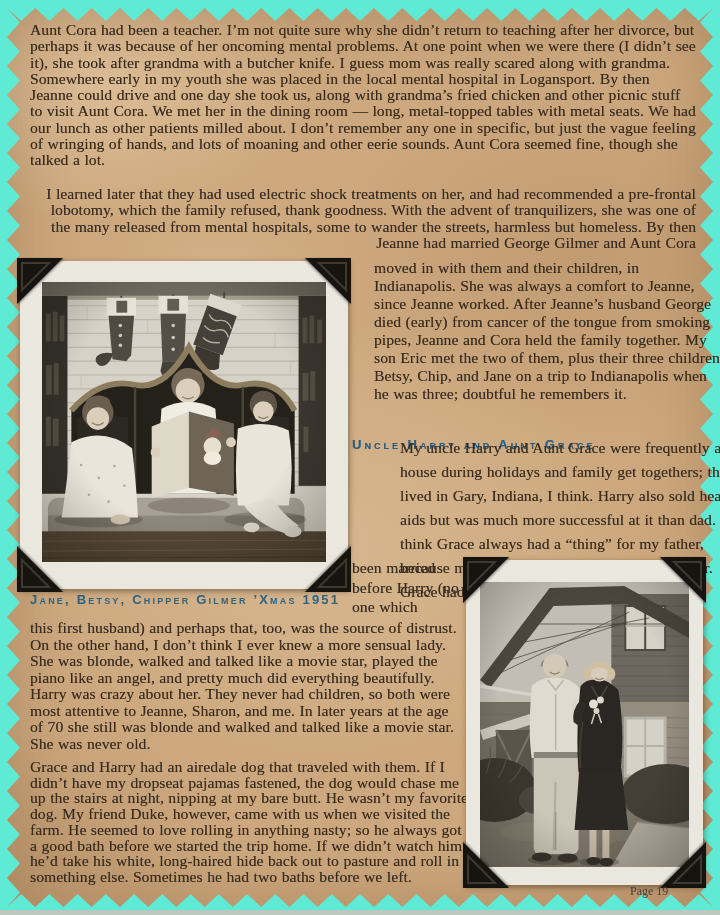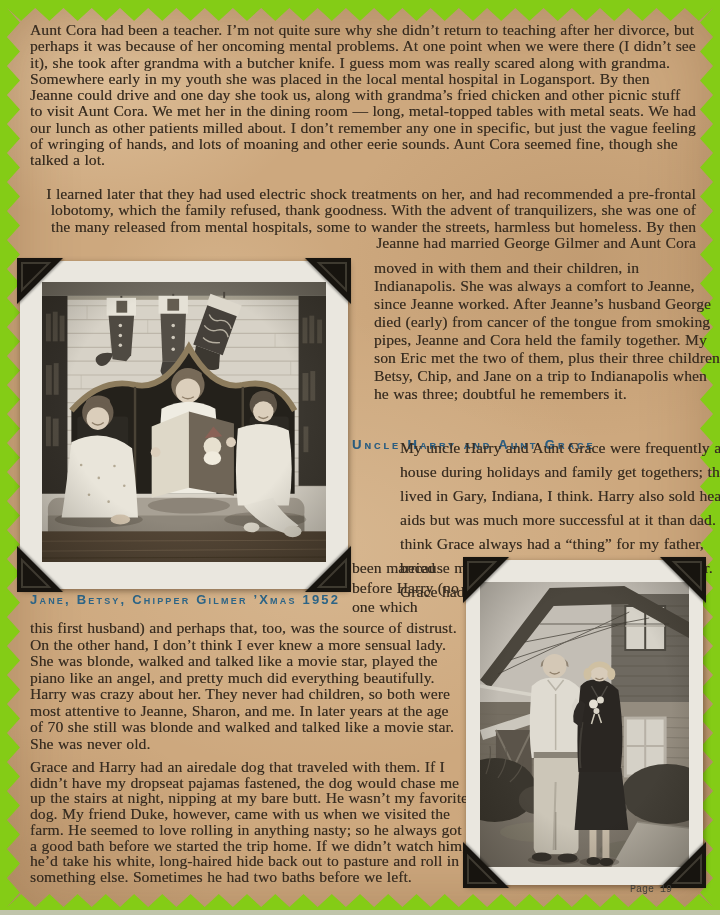--- a/index.html
+++ b/index.html
@@ -1,16 +1,16 @@
 <!DOCTYPE html>
 <html><head>
 <meta charset="utf-8">
 <style>
   html,body{margin:0;padding:0;background:#2a2b24;}
-  .page{position:relative;width:720px;height:915px;background:#84cc16;overflow:hidden;
+  .page{position:relative;width:720px;height:915px;background:#5eead4;overflow:hidden;
         font-family:"Liberation Serif","DejaVu Serif",serif;}
   .paper{position:absolute;left:7px;top:8px;width:706px;height:899px;
          background-color:#cda87e;
          background-image:
            radial-gradient(ellipse 320px 220px at 14% 8%, rgba(255,236,206,.30), transparent 65%),
            radial-gradient(ellipse 420px 300px at 82% 28%, rgba(120,80,40,.14), transparent 60%),
            radial-gradient(ellipse 520px 380px at 45% 60%, rgba(255,241,214,.20), transparent 60%),
            radial-gradient(ellipse 340px 260px at 92% 88%, rgba(105,66,32,.17), transparent 60%),
            radial-gradient(ellipse 300px 220px at 6% 94%, rgba(105,66,32,.14), transparent 60%),
            radial-gradient(ellipse 200px 150px at 30% 30%, rgba(255,240,210,.12), transparent 60%);
@@ -27,21 +27,21 @@
   .para3c{left:30px;top:620px;width:436px;line-height:16.5px;}
   .para4{left:30px;top:759px;width:440px;line-height:15.7px;}
   .heading{position:absolute;left:352px;top:437px;width:355px;margin:0;
            font-family:"Liberation Sans","DejaVu Sans",sans-serif;font-weight:bold;
            font-variant:small-caps;font-size:13px;letter-spacing:3px;color:#2b5d80;
            text-shadow:.3px .3px 0 rgba(43,93,128,.5);white-space:nowrap;}
   .caption{position:absolute;left:30px;top:592px;width:330px;margin:0;
            font-family:"Liberation Sans","DejaVu Sans",sans-serif;font-weight:bold;
            font-variant:small-caps;font-size:13px;letter-spacing:2.2px;color:#2c6486;white-space:nowrap;}
   .page-number{position:absolute;left:630px;top:884px;
-           font-family:Liberation Mono, monospace;font-size:10px;
+           font-family:Liberation Serif, serif;font-size:12px;
            color:#42413b;z-index:9;}
   .photo{position:absolute;background:#eae7df;box-shadow:1px 2px 6px rgba(40,22,6,.45);z-index:4;}
   .photo1{left:20px;top:261px;width:328px;height:328px;}
   .photo2{left:466px;top:560px;width:237px;height:325px;}
   .photo .img{position:absolute;overflow:hidden;background:#b9b4aa;}
   .photo1 .img{left:22px;top:21px;right:22px;bottom:27px;}
   .photo2 .img{left:14px;top:22px;right:14px;bottom:18px;}
   .photo .img svg{display:block;width:100%;height:100%;}
   .corner{position:absolute;width:46px;height:46px;z-index:6;}
   .corner svg{display:block;width:100%;height:100%;filter:drop-shadow(1px 1px 1px rgba(0,0,0,.4));}
@@ -254,21 +254,21 @@
           </svg>
         </span>
       <span class="corner c-br">
           <svg viewBox="0 0 46 46">
             <path d="M0 0 H46 L0 46 Z" fill="#17140f"></path>
             <path d="M5 5 H32 L5 32 Z" fill="none" stroke="#3e3a30" stroke-width="2"></path>
           </svg>
         </span>
     </figure>
 
-    <figcaption class="caption">Jane, Betsy, Chipper Gilmer ’Xmas 1952</figcaption>
+    <figcaption class="caption">Jane, Betsy, Chipper Gilmer ’Xmas 1951</figcaption>
 
     <figure class="photo photo2" aria-label="A smiling couple — a balding man in a light shirt and a blonde woman in a dark suit with a corsage — standing arm in arm on a lawn in front of a two-story house">
       <div class="img">
         <svg viewBox="0 0 210 285" preserveAspectRatio="none">
           <defs>
             <radialGradient id="p2v" cx="50%" cy="45%" r="75%">
               <stop offset="55%" stop-color="rgba(20,16,8,0)"></stop>
               <stop offset="100%" stop-color="rgba(20,16,8,.30)"></stop>
             </radialGradient>
           </defs>

